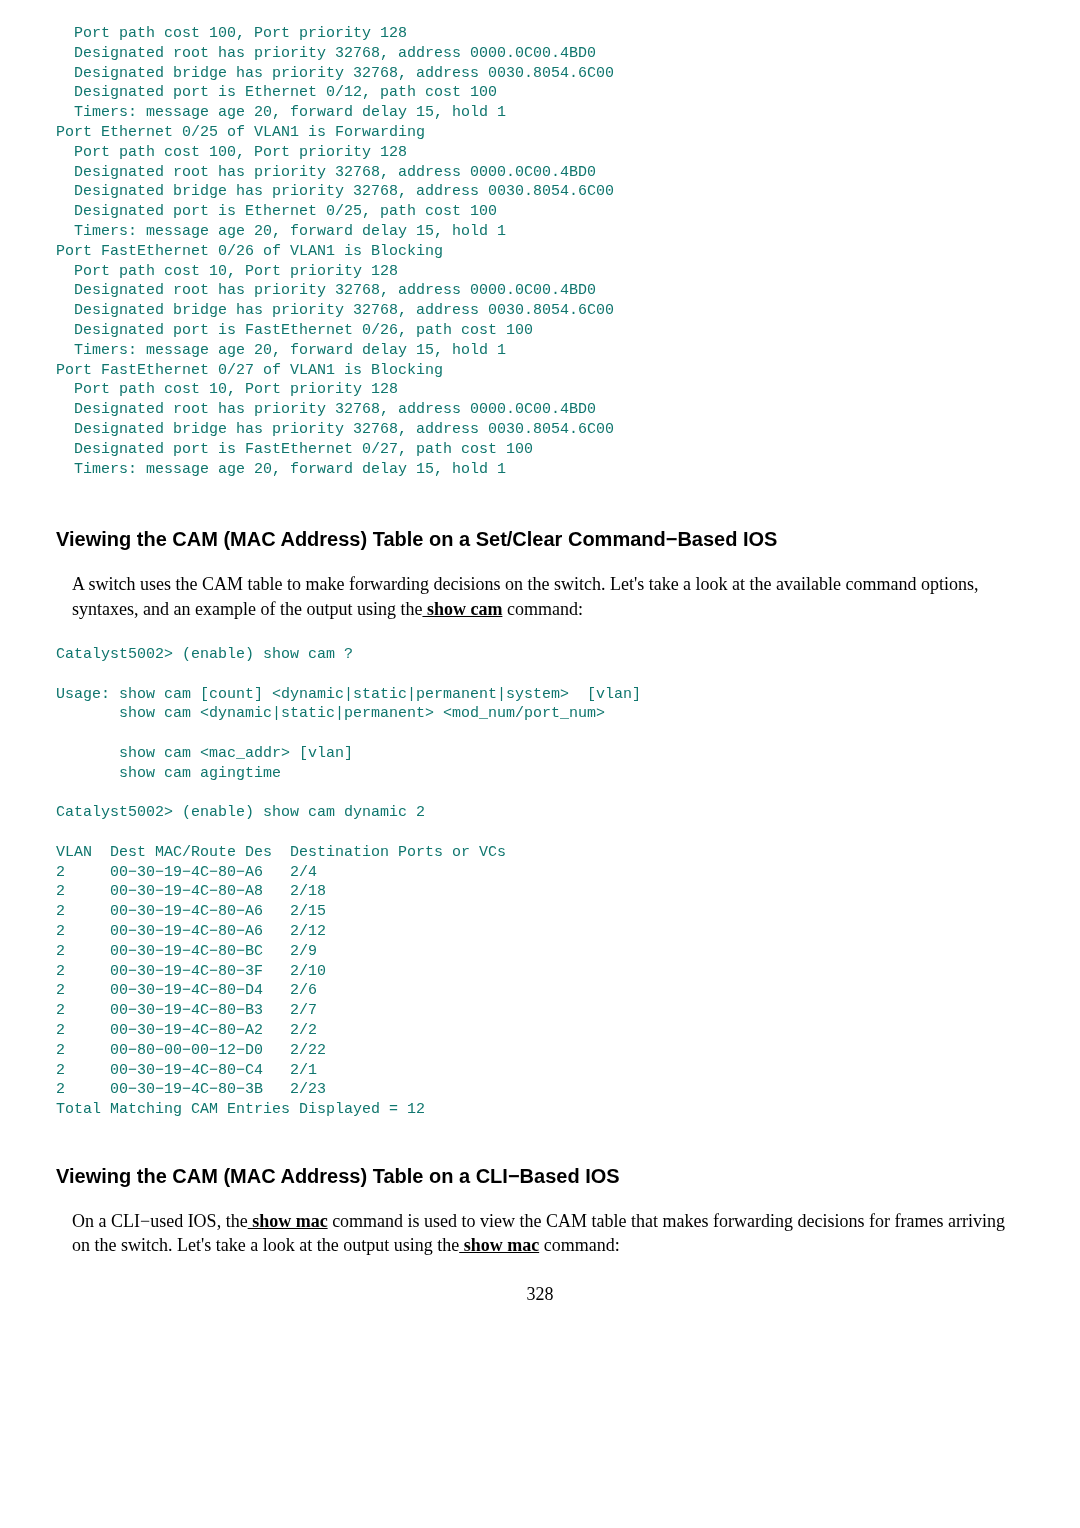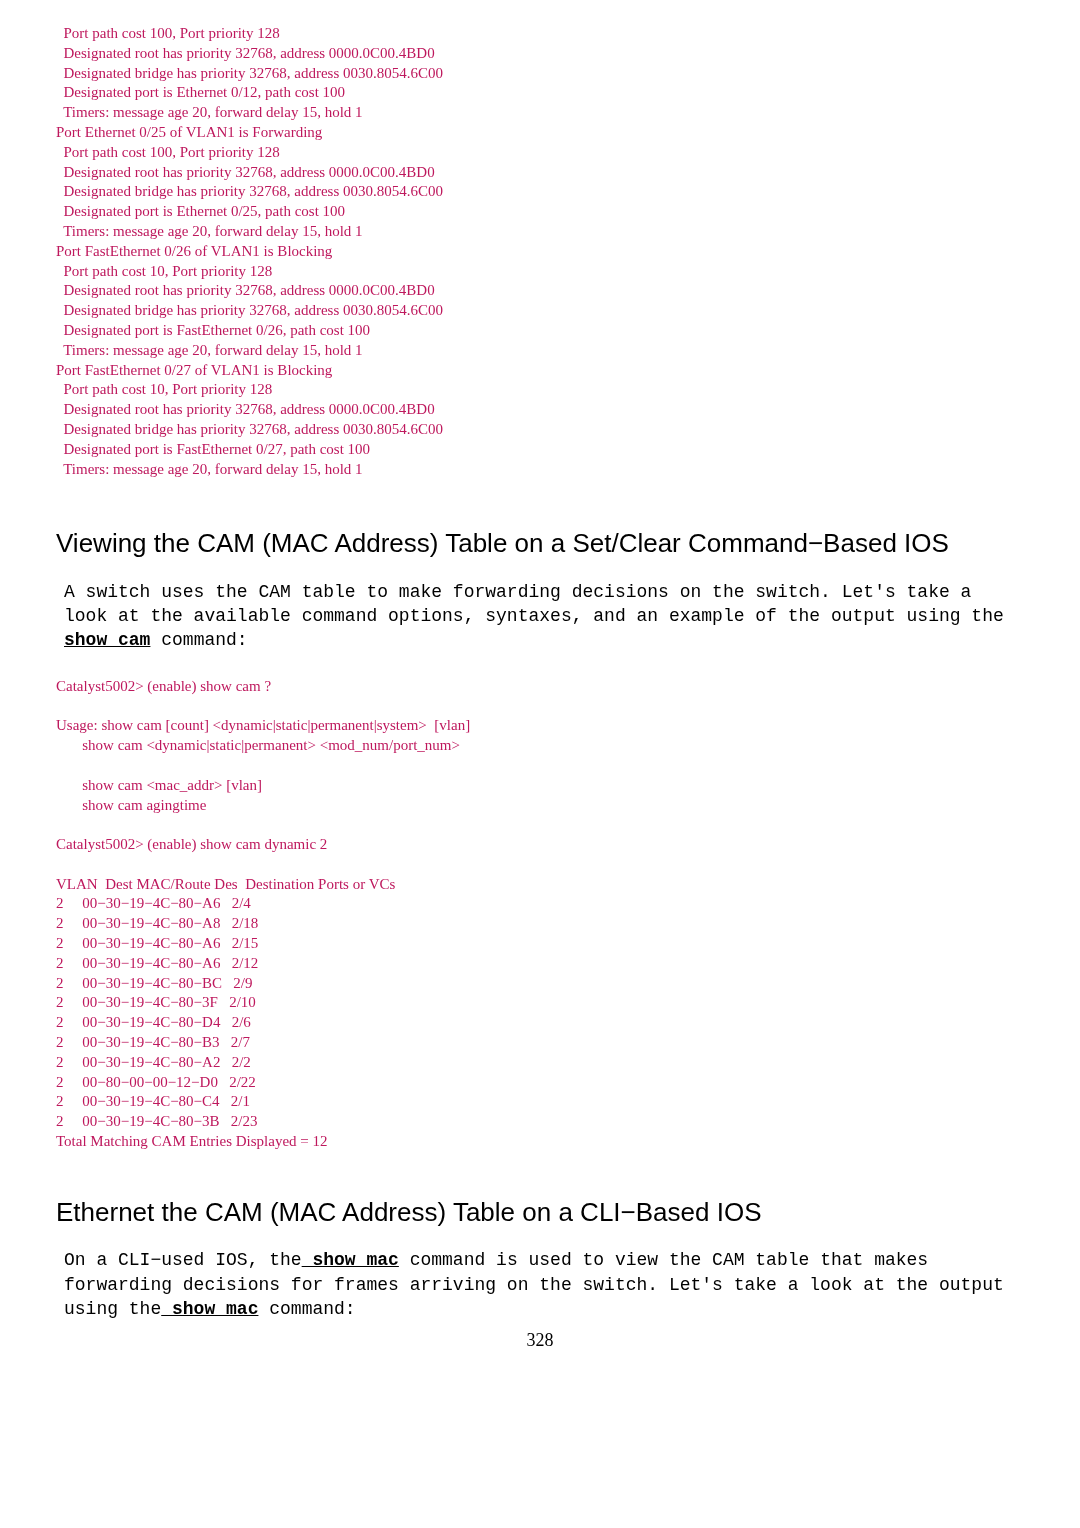--- a/index.html
+++ b/index.html
@@ -7,54 +7,53 @@
     font-size: 18px;
     line-height: 1.35;
     color: #000;
     background: #fff;
     margin: 0;
     padding: 24px 56px 40px 56px;
     width: 1080px;
     box-sizing: border-box;
   }
   .code {
-    font-family: Liberation Serif, serif;
+    font-family: Liberation Mono, monospace;
     font-size: 15px;
     white-space: pre;
     line-height: 1.32;
-    color: #be185d;
+    color: #0f766e;
     margin: 0 0 28px 0;
   }
   .code-block-2 {
     margin-top: 24px;
     margin-bottom: 44px;
   }
   h2.section {
     font-family: Arial, Helvetica, sans-serif;
-    font-weight: normal;
-    font-size: 26px;
+    font-weight: bold;
+    font-size: 20px;
     margin: 48px 0 20px 0;
     line-height: 1.25;
   }
   h2.section.tight-top {
     margin-top: 34px;
   }
   p.body {
-    margin: 0 0 6px 8px;
+    margin: 0 0 6px 16px;
     font-size: 18px;
-    font-family: Liberation Mono, monospace;
   }
   .inline-code {
     font-weight: bold;
     text-decoration: underline;
   }
   .page-number {
     text-align: center;
     font-size: 18px;
-    margin-top: 7px;
+    margin-top: 24px;
   }
 </style>
 </head>
 <body>
 
 <div class="code">  Port path cost 100, Port priority 128
   Designated root has priority 32768, address 0000.0C00.4BD0
   Designated bridge has priority 32768, address 0030.8054.6C00
   Designated port is Ethernet 0/12, path cost 100
   Timers: message age 20, forward delay 15, hold 1
@@ -101,19 +100,19 @@
 2     00−30−19−4C−80−BC   2/9
 2     00−30−19−4C−80−3F   2/10
 2     00−30−19−4C−80−D4   2/6
 2     00−30−19−4C−80−B3   2/7
 2     00−30−19−4C−80−A2   2/2
 2     00−80−00−00−12−D0   2/22
 2     00−30−19−4C−80−C4   2/1
 2     00−30−19−4C−80−3B   2/23
 Total Matching CAM Entries Displayed = 12</div>
 
-<h2 class="section tight-top">Ethernet the CAM (MAC Address) Table on a CLI−Based IOS</h2>
+<h2 class="section tight-top">Viewing the CAM (MAC Address) Table on a CLI−Based IOS</h2>
 
 <p class="body">
   <span>On a CLI−used IOS, the</span><span class="inline-code"> show mac</span><span> command is used to view the CAM table that makes forwarding decisions for frames arriving on the switch. Let's take a look at the output using the</span><span class="inline-code"> show mac</span><span> command:</span>
 </p>
 
 <div class="page-number">328</div>
 
 </body></html>

